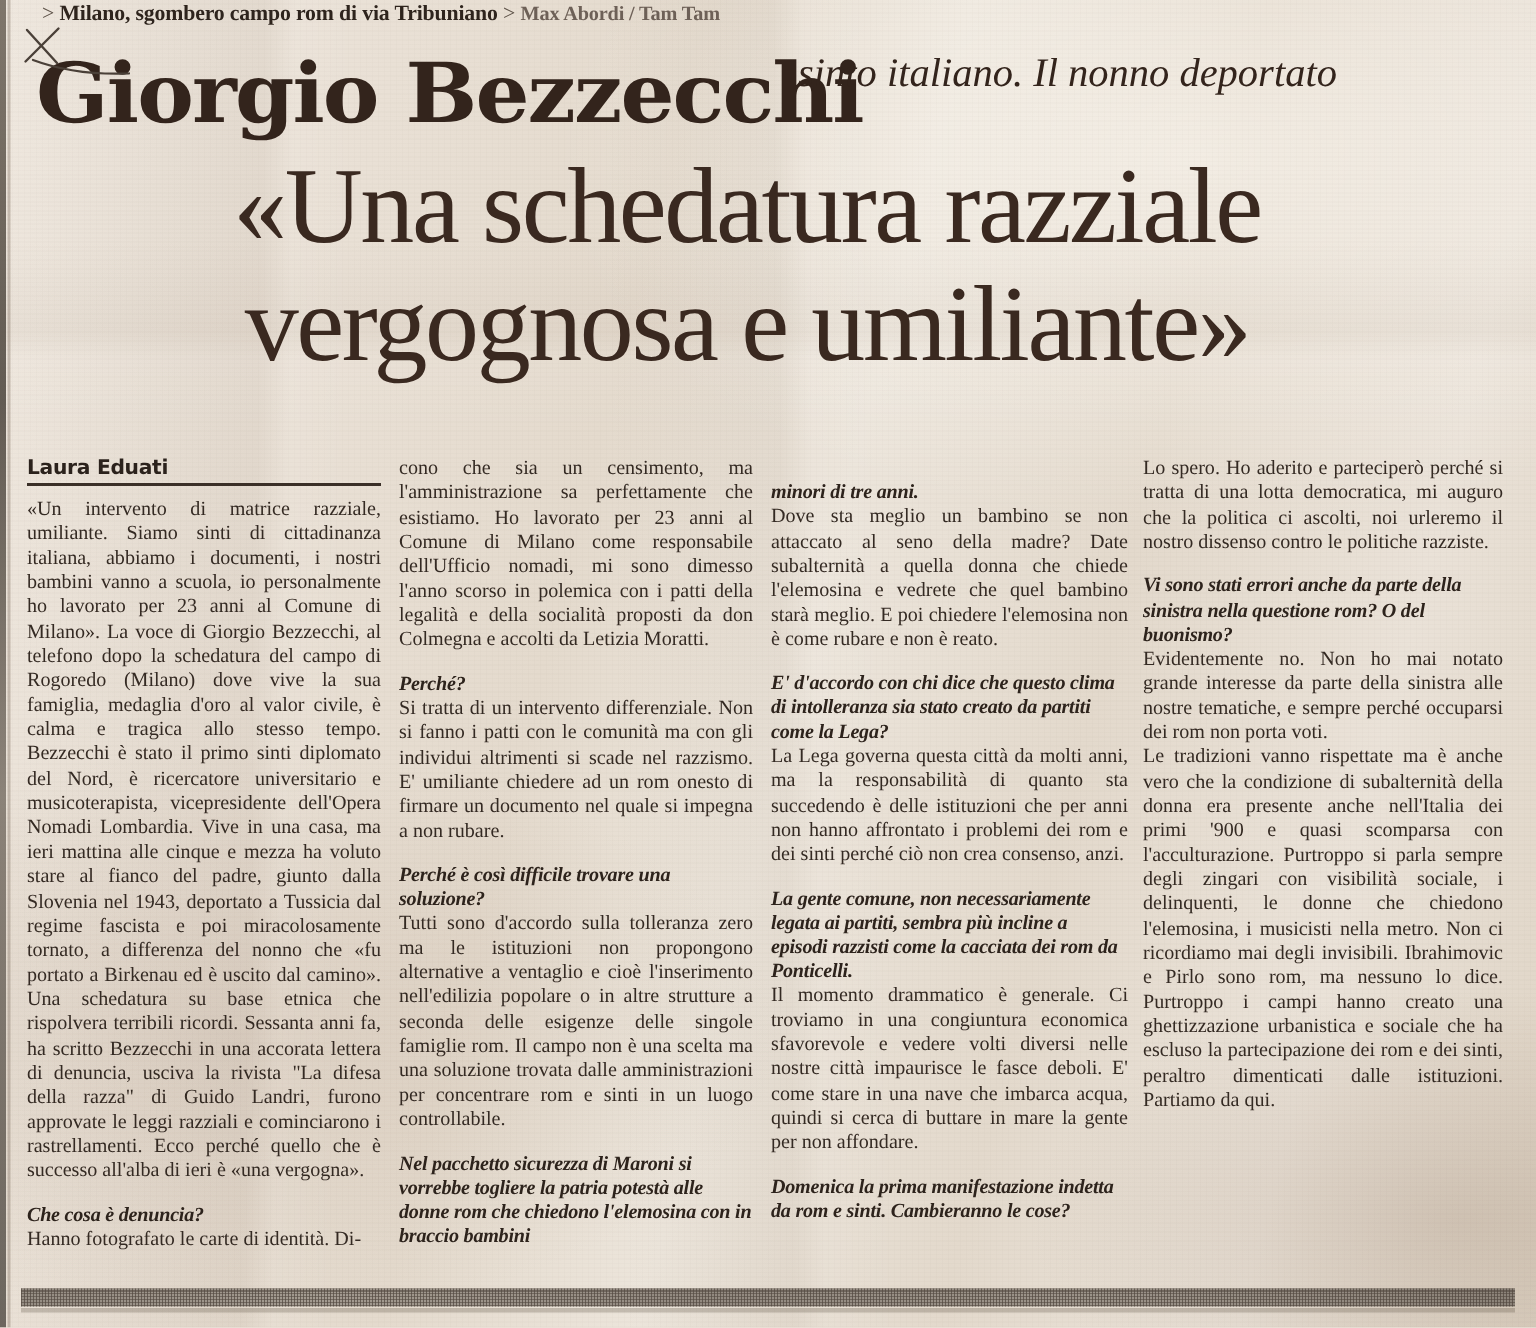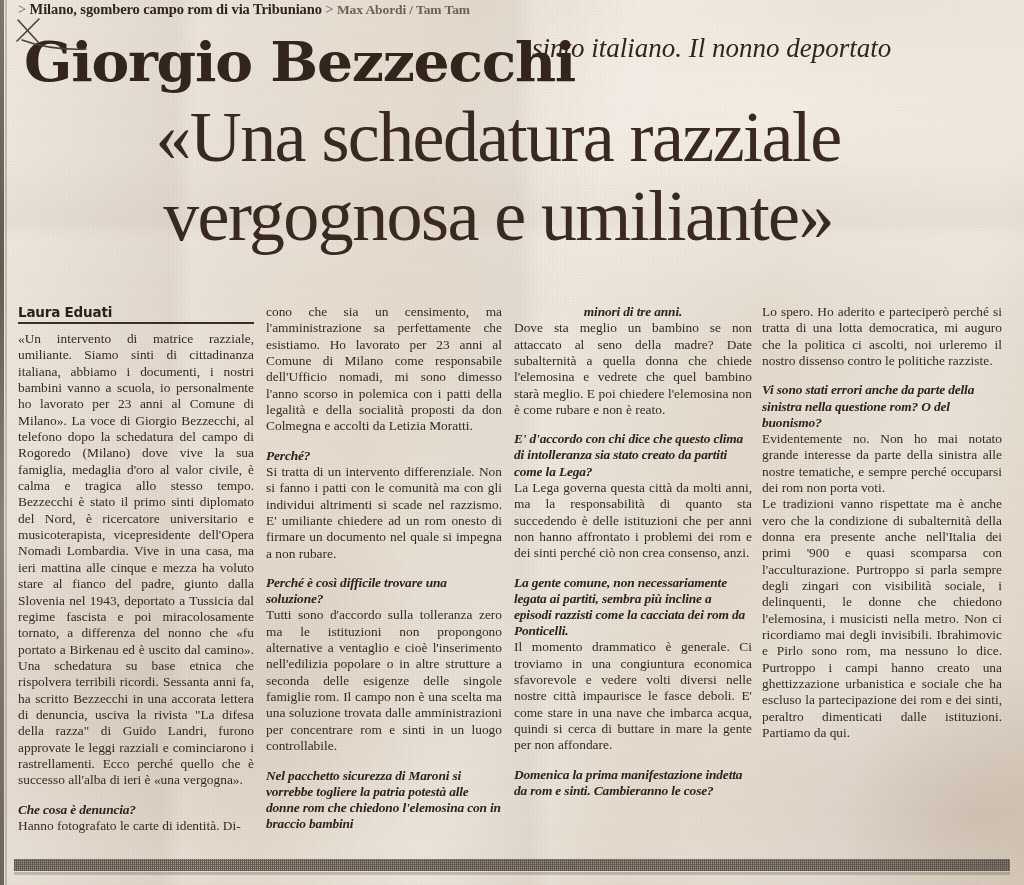--- a/index.html
+++ b/index.html
@@ -65,21 +65,21 @@
   .left-edge-inner {
     position: absolute;
     left: 5px; top: 0;
     width: 2px; height: 885px;
     background: rgba(120,104,88,0.35);
   }
 
   
   .kicker {
     position: absolute;
-    left: 18px; top: 1px;
+    left: 28px; top: 1px;
     font-family: "Liberation Serif", serif;
     font-size: 14.5px;
     letter-spacing: -0.1px;
     white-space: nowrap;
   }
   .kicker .k-main {
     font-weight: bold;
     color: #2e241d;
   }
   .kicker .k-sep {
@@ -190,21 +190,21 @@
   .q {
     margin: 13px 0 0 0;
     font-weight: bold;
     font-style: italic;
     font-size: 13.4px;
     line-height: 16.2px;
     color: #2d231c;
     text-align: left;
     letter-spacing: -0.15px;
   }
-  .q.first { margin-top: 0; text-align: center; }
+  .q.first { margin-top: 16px; }
   .q + .para { margin-top: 0; }
 
   
   .bottom-bar {
     position: absolute;
     left: 14px; bottom: 14px;
     width: 996px; height: 12px;
     background-image:
       repeating-linear-gradient(90deg, rgba(70,60,52,0.75) 0 1px, rgba(255,255,255,0) 1px 2px),
       repeating-linear-gradient(0deg, rgba(70,60,52,0.6) 0 1px, rgba(255,255,255,0) 1px 2px),

